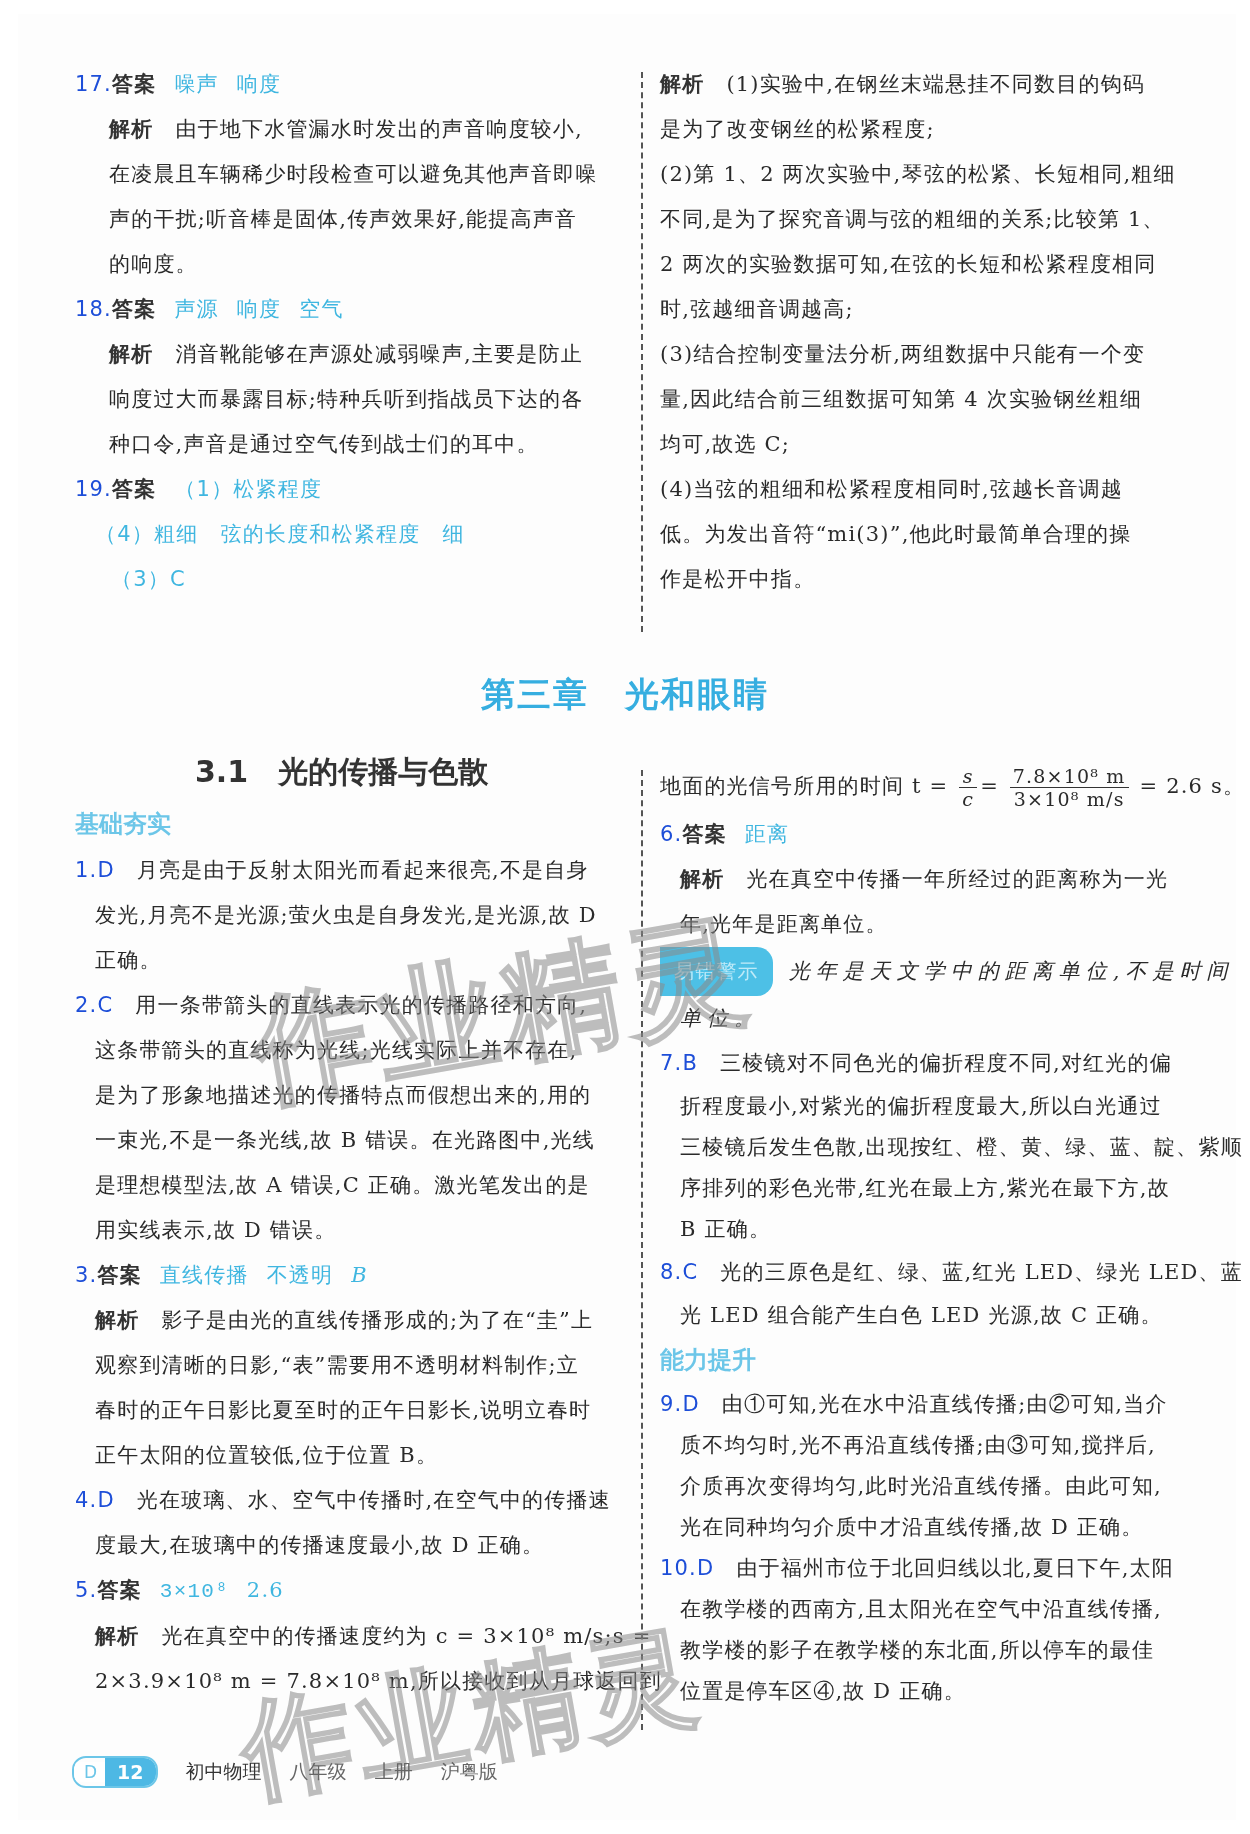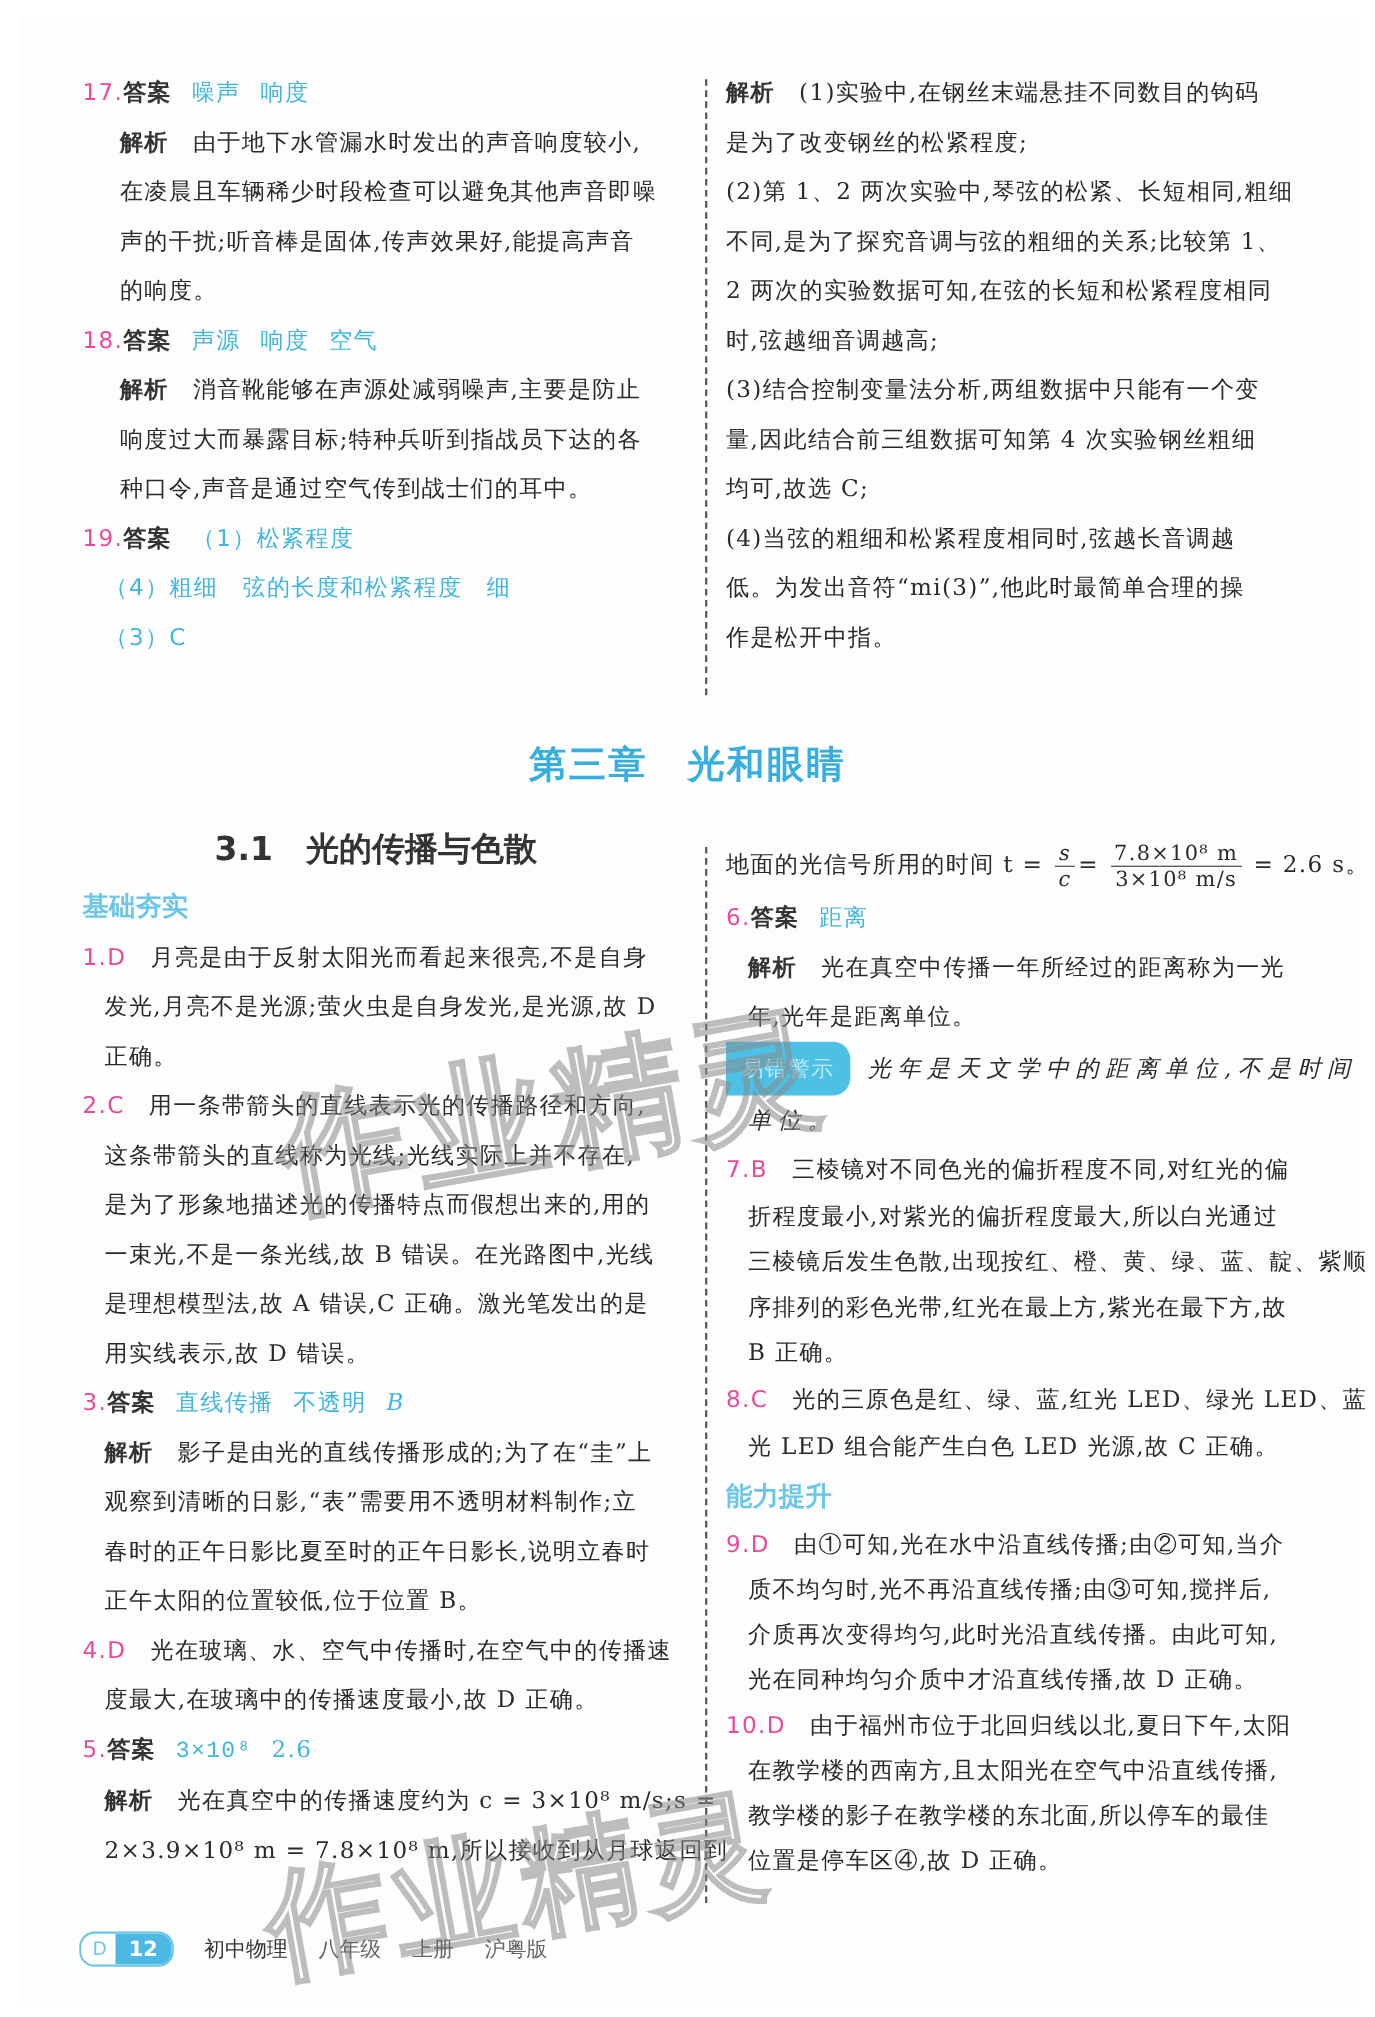--- a/index.html
+++ b/index.html
@@ -9,21 +9,21 @@
   .col-left-top{left:75px;top:62px;width:540px;}
   .col-right-top{left:660px;top:62px;width:520px;}
   .col-left-bot{left:75px;top:745px;width:545px;}
   .col-right-bot{left:660px;top:760px;width:555px;}
   .divider{position:absolute;left:641px;border-left:2px dashed #555;width:0;}
   .divider.top{top:72px;height:560px;}
   .divider.bot{top:770px;height:960px;}
   .line{font-size:21px;line-height:45px;white-space:nowrap;letter-spacing:1.2px;}
   .indent{padding-left:34px;}
   .indent2{padding-left:20px;}
-  .qnum{font-family:"DejaVu Sans","Liberation Sans",sans-serif;color:#ec4899;font-size:21px;}
+  .qnum{font-family:"DejaVu Sans","Liberation Sans",sans-serif;color:#1d4ed8;font-size:21px;}
   .lbl{font-family:"DejaVu Sans","Liberation Sans",sans-serif;font-weight:bold;color:#333;}
   .ans{font-family:"DejaVu Sans","Liberation Sans",sans-serif;color:#3fb6e0;margin-left:18px;}
   .ansi{font-family:"DejaVu Serif",serif;color:#3fb6e0;font-style:italic;margin-left:18px;}
   .sp{display:inline-block;width:22px;}
   .chapter{position:absolute;left:0;width:1250px;top:672px;text-align:center;font-family:"DejaVu Sans","Liberation Sans",sans-serif;font-weight:bold;font-size:34px;color:#36aee0;letter-spacing:2px;}
   .section{position:absolute;left:195px;top:752px;font-family:"DejaVu Sans","Liberation Sans",sans-serif;font-size:30px;color:#333;font-weight:bold;}
   .subhead{font-family:"DejaVu Sans","Liberation Sans",sans-serif;font-size:24px;font-weight:bold;color:#6cc6e8;line-height:48px;}
   .warn{display:inline-block;background:#4dc0e6;color:#bfeaf8;font-family:"DejaVu Sans",sans-serif;font-size:20px;padding:2px 14px;border-radius:0 16px 16px 0;margin-right:16px;}
   .warn-text{font-family:"DejaVu Serif",serif;font-style:italic;letter-spacing:6px;}
   .frac{display:inline-block;vertical-align:middle;text-align:center;font-size:19px;line-height:22px;margin:0 3px;}
@@ -56,21 +56,21 @@
     <span class="qnum">18.</span><span class="lbl">答案</span><span class="ans">声源</span><span class="ans">响度</span><span class="ans">空气</span>
   </div>
   <div class="line indent"><span class="lbl">解析</span><span class="sp"></span><span>消音靴能够在声源处减弱噪声,主要是防止</span></div>
   <div class="line indent">响度过大而暴露目标;特种兵听到指战员下达的各</div>
   <div class="line indent">种口令,声音是通过空气传到战士们的耳中。</div>
 
   <div class="line">
     <span class="qnum">19.</span><span class="lbl">答案</span><span class="ans">（1）松紧程度</span>
   </div>
   <div class="line indent2"><span class="ans" style="margin-left:0">（4）粗细　弦的长度和松紧程度　细</span></div>
-  <div class="line indent2"><span class="ans" style="margin-left:0">（3）C</span></div>
+  <div class="line indent2"><span class="ans" style="margin-left:16px">（3）C</span></div>
 </div>
 
 <div class="divider top"></div>
 
 <div class="col col-right-top">
   <div class="line"><span class="lbl">解析</span><span class="sp"></span><span>(1)实验中,在钢丝末端悬挂不同数目的钩码</span></div>
   <div class="line">是为了改变钢丝的松紧程度;</div>
   <div class="line">(2)第 1、2 两次实验中,琴弦的松紧、长短相同,粗细</div>
   <div class="line">不同,是为了探究音调与弦的粗细的关系;比较第 1、</div>
   <div class="line">2 两次的实验数据可知,在弦的长短和松紧程度相同</div>

